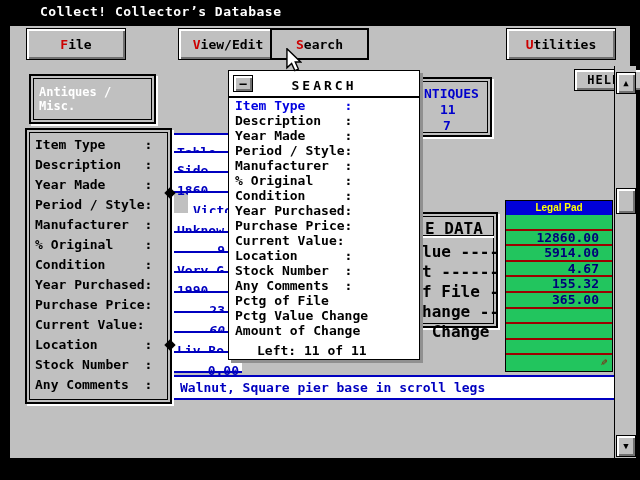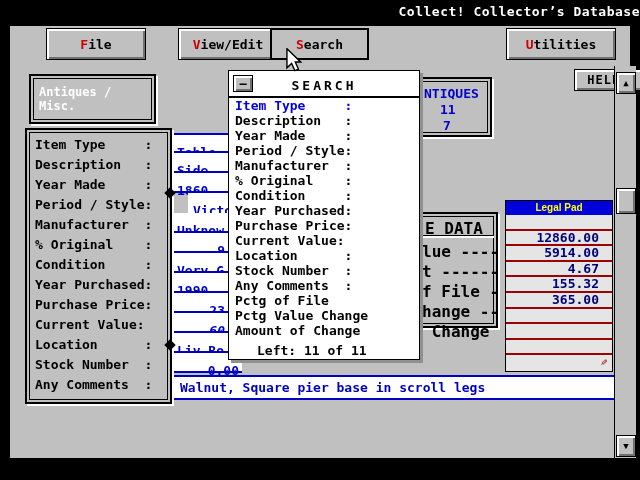--- a/index.html
+++ b/index.html
@@ -2,21 +2,21 @@
 <html><head>
 <meta charset="utf-8">
 <style>
   * { margin:0; padding:0; box-sizing:border-box; }
   html,body { width:640px; height:480px; }
   body { background:#000; font-family:"DejaVu Sans Mono", monospace; font-weight:bold; }
   #screen { position:relative; width:640px; height:480px; background:#000; overflow:hidden; }
   .abs { position:absolute; }
   .pre { white-space:pre; }
 
-  #title { left:40px; top:4px; width:600px; text-align:right; color:#fff; font-size:13px; letter-spacing:0.5px; }
+  #title { left:40px; top:4px; width:600px; text-align:left; color:#fff; font-size:13px; letter-spacing:0.5px; }
 
   #window { left:8px; top:24px; width:624px; height:436px; background:#c0c0c0; border:2px solid #000; }
 
   .btn { background:#c0c0c0; border:1px solid #000;
          box-shadow: inset 2px 2px 0 #ffffff, inset -2px -2px 0 #707070;
          display:flex; align-items:center; justify-content:center;
          font-size:13px; color:#000; cursor:pointer; }
   .btn.pressed { border:2px solid #000; box-shadow:none; }
   .hotkey { color:#cc0000; }
 
@@ -46,21 +46,21 @@
                     border-top:2px solid #0000c0; border-bottom:2px solid #0000c0;
                     color:#0000c0; font-size:13px; padding:3px 0 0 8px; }
 
   #filedata-panel { left:410px; top:212px; width:88px; height:116px; z-index:3;
                     font-size:16px; color:#000; }
   #filedata-header { margin:2px; height:20px; border:1px solid #000; box-shadow:0 2px 0 #fff;
                      padding:2px 0 0 10px; }
   #filedata-lines { padding:4px 0 0 10px; line-height:20px; }
 
   #legal-pad { left:505px; top:200px; width:108px; height:172px; border:1px solid #000;
-               background:#e5e5e5; z-index:3; }
+               background:#22c55e; z-index:3; }
   #pad-header { height:14px; background:#0000d8; color:#ffff00; text-align:center;
                 font-size:10px; line-height:14px; font-family:"Liberation Sans", sans-serif; font-weight:bold; }
   .pad-row { height:15.6px; border-bottom:2px solid #9c0000; color:#000078;
              font-size:13px; line-height:14px; text-align:right; padding-right:13px; }
   #pad-pencil { right:4px; bottom:2px; color:#9c0000; font-size:11px; transform:scaleX(-1); }
 
   #search-menu { left:228px; top:70px; width:192px; height:290px; background:#fff;
                  border:1px solid #000; box-shadow:3px 3px 0 #909090; z-index:50; }
   #menu-titlebar { position:relative; height:27px; border-bottom:2px solid #000; background:#fff; }
   #menu-min { position:absolute; left:4px; top:4px; width:20px; height:17px; font-size:12px; line-height:10px; }
@@ -81,21 +81,21 @@
 </style>
 </head>
 <body>
 
 <div id="screen">
 
   <div id="title" class="abs">Collect!  Collector’s Database</div>
 
   <div id="window" class="abs"></div>
 
-  <div class="abs btn menu-btn" style="left:46px;width:100px;">
+  <div class="abs btn menu-btn" style="left:26px;width:100px;">
     <span><span class="hotkey">F</span><span>ile</span></span>
   </div>
   <div class="abs btn menu-btn" style="left:178px;width:100px;">
     <span><span class="hotkey">V</span><span>iew/Edit</span></span>
   </div>
   <div class="abs btn menu-btn pressed" style="left:270px;width:99px;">
     <span><span class="hotkey">S</span><span>earch</span></span>
   </div>
   <div class="abs btn menu-btn" style="left:506px;width:110px;">
     <span><span class="hotkey">U</span><span>tilities</span></span>

